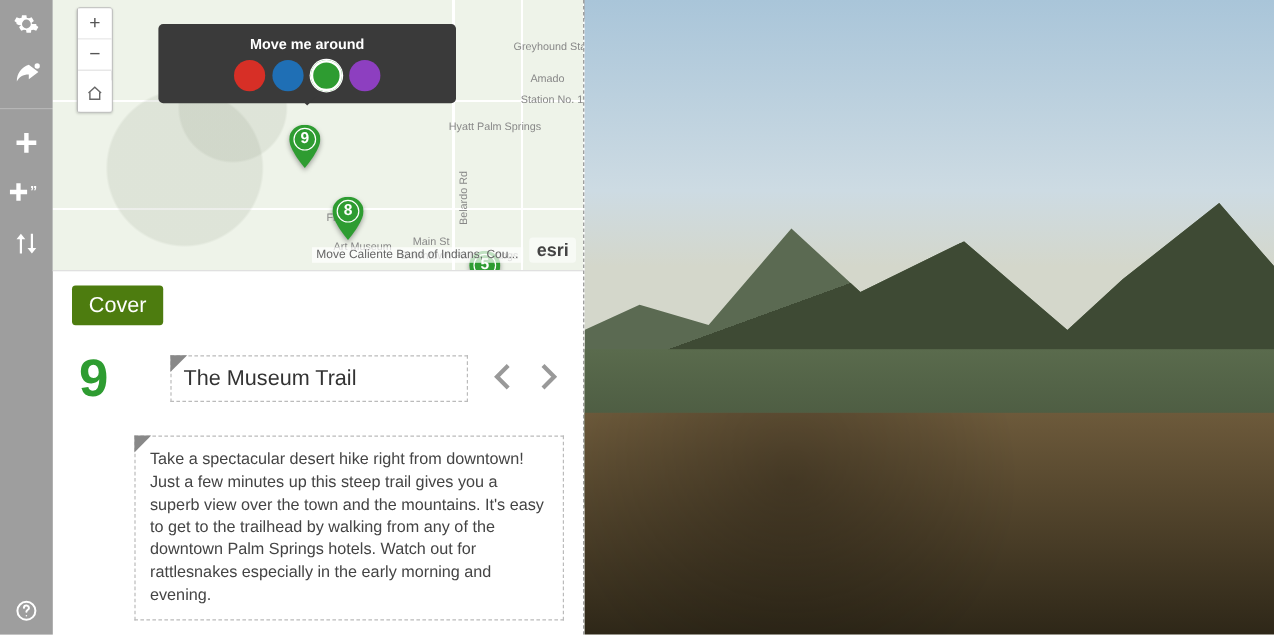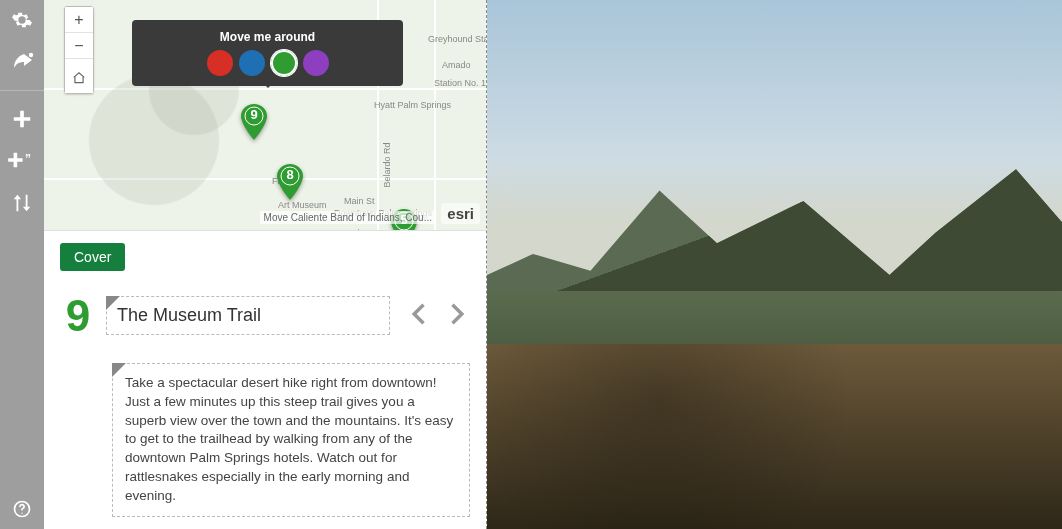--- a/index.html
+++ b/index.html
@@ -29,33 +29,33 @@
   .pin { position:absolute; width:26px; height:36px; transform:translate(-50%,-100%); }
   .pin svg { width:26px; height:36px; display:block; filter:drop-shadow(0 2px 2px rgba(0,0,0,0.35)); }
   .pin .num { position:absolute; top:3px; left:0; width:26px; text-align:center; font-size:13px; font-weight:600; color:#fff; }
   .nav-box { position:absolute; left:20px; top:6px; width:30px; background:#fff; border:1px solid #bbb; border-radius:3px; box-shadow:0 1px 2px rgba(0,0,0,0.15); }
   .nav-box button { display:block; width:100%; height:26px; border:none; background:#fff; font-size:16px; color:#555; cursor:pointer; border-bottom:1px solid #e2e2e2; }
   .nav-box button:last-child { border-bottom:none; }
   .nav-box .sep2 { height:8px; background:transparent; border:none; }
   .esri { position:absolute; right:6px; bottom:6px; font-size:15px; font-weight:700; color:#444; background:rgba(255,255,255,0.55); padding:2px 6px; border-radius:3px;text-align:center; }
   .attrib { position:absolute; right:50px; bottom:6px; font-size:10px; color:#666; background:rgba(255,255,255,0.7); padding:1px 4px; }
   
-  .tooltip { position:absolute; left:88px; top:20px; background:#3a3a3a; color:#fff; border-radius:4px; padding:10px 20px 10px; text-align:center; width:271px; }
+  .tooltip { position:absolute; left:88px; top:20px; background:#3a3a3a; color:#fff; border-radius:4px; padding:10px 20px 10px; text-align:center; width:248px; }
   .tooltip:after { content:""; position:absolute; left:50%; bottom:-10px; margin-left:-8px; border:8px solid transparent; border-top-color:#3a3a3a; }
   .tooltip .l1 { font-size:12px; font-weight:600; }
   .tooltip .l2 { font-size:12px; }
   .tooltip .swatches { display:flex; justify-content:center; gap:6px; margin-top:6px; }
   .swatch { width:26px; height:26px; border-radius:50%; cursor:pointer; }
   .swatch.sel { box-shadow:0 0 0 2px #fff inset, 0 0 0 1px #fff; }
   
   .content { padding:12px 16px; }
-  .cover-btn { background:#15803d; color:#fff; border:none; border-radius:3px; font-size:14px; padding:6px 14px; cursor:pointer; }
+  .cover-btn { background:#4d7c0f; color:#fff; border:none; border-radius:3px; font-size:18px; padding:6px 14px; cursor:pointer; }
   .titlebar { display:flex; align-items:center; margin-top:20px; gap:10px; }
   .bignum { font-size:44px; font-weight:600; color:#2e9c31; width:36px; text-align:center; }
-  .title-input { flex:1; border:1px dashed #bbb; padding:8px 10px; font-size:18px; color:#333; background:#fff; position:relative; }
+  .title-input { flex:1; border:1px dashed #bbb; padding:8px 10px; font-size:18px; color:#333; background:#fff; position:relative;margin-left:36px; }
   .arrows { display:flex; gap:8px; margin-left:6px; }
   .arrows button { background:none; border:none; cursor:pointer; color:#888; padding:0; }
   .desc { margin:22px 0 0 52px; border:1px dashed #bbb; padding:10px 12px; font-size:13.5px; color:#444; line-height:1.4; position:relative; }
   .editcorner { position:absolute; top:-1px; left:-1px; width:0; height:0; border-top:14px solid #888; border-right:14px solid transparent; }
   
   .right-col { flex:1; position:relative; border-left:1px dashed #888; overflow:hidden; }
   .photo { position:absolute; inset:0; }
   .sky { position:absolute; inset:0; background:linear-gradient(#a9c5d9 0%, #cddbe3 30%, #d4d7cb 42%, #d4d7cb 42%); }
   .mountains { position:absolute; left:0; right:0; top:28%; height:40%;
     background:

